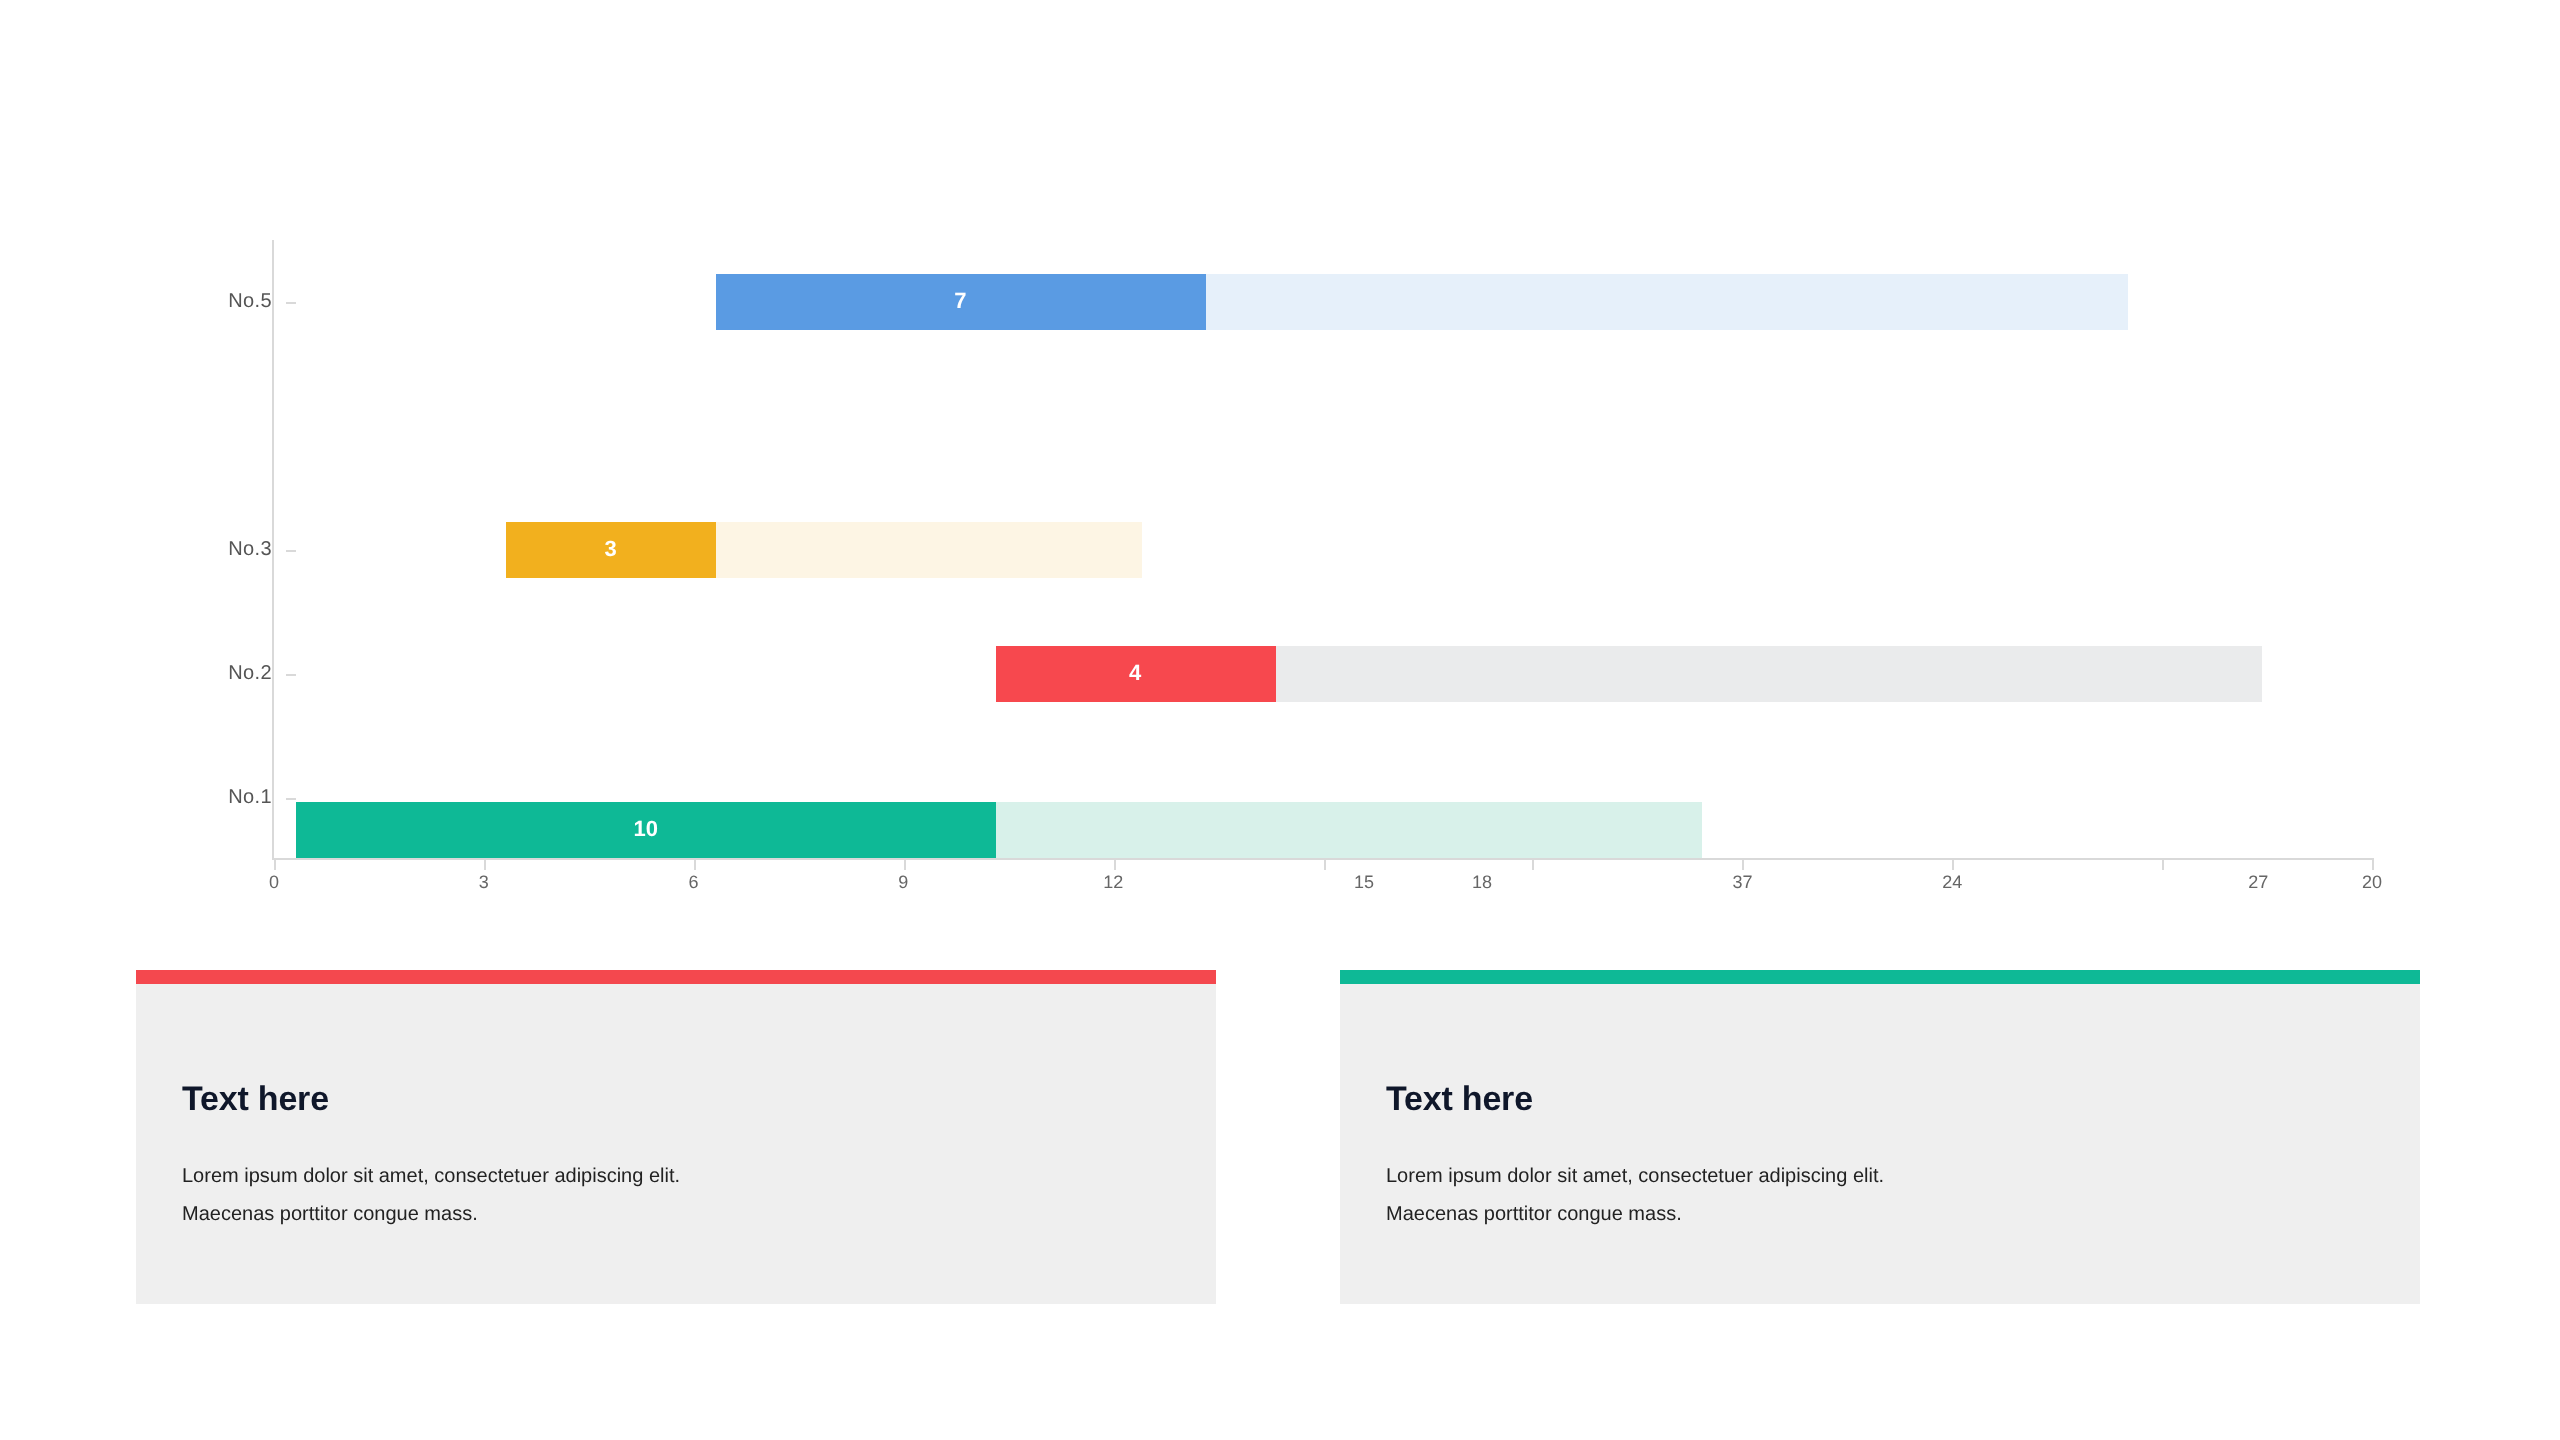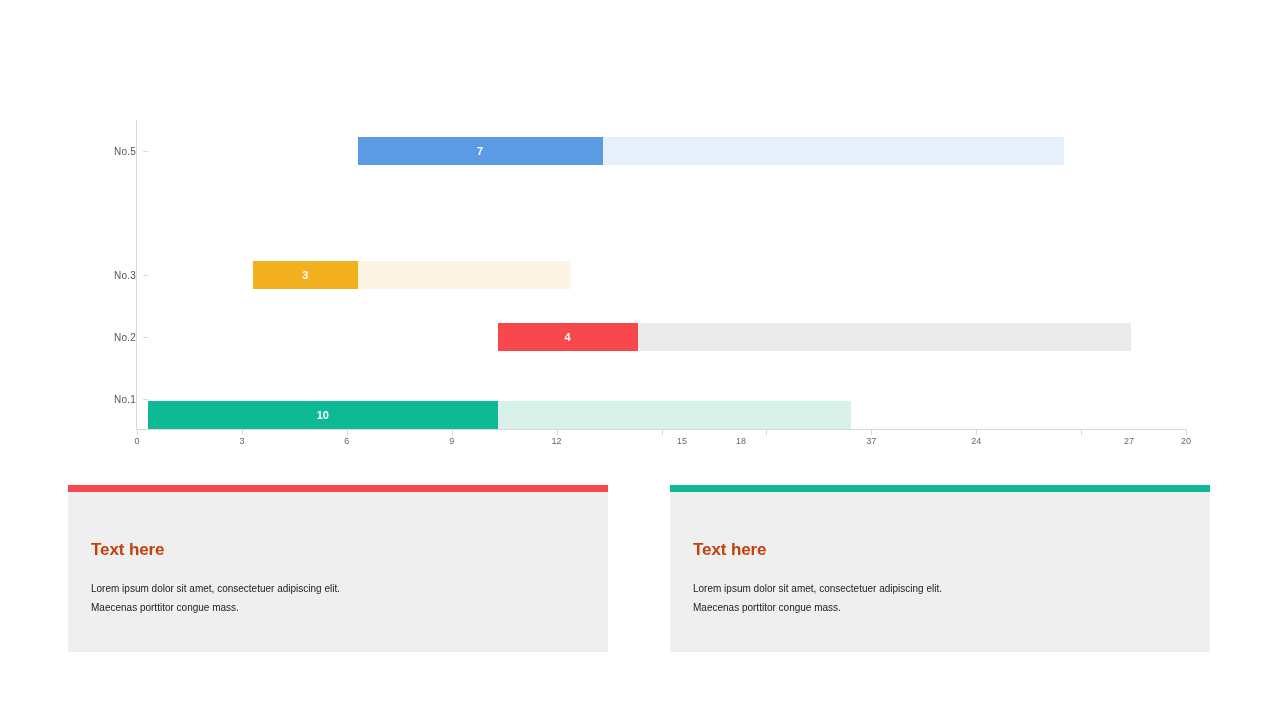--- a/index.html
+++ b/index.html
@@ -152,21 +152,21 @@
     top: -7px;
     width: 100%;
     height: 7px;
   }
   .card-title {
     position: absolute;
     left: 23px;
     top: 48px;
     font-size: 17px;
     font-weight: bold;
-    color: #c2410c;
+    color: #0f172a;
     letter-spacing: -0.1px;
   }
   .card-body {
     position: absolute;
     left: 23px;
     top: 87px;
     width: 480px;
     font-size: 10px;
     line-height: 19px;
     color: #222222;

